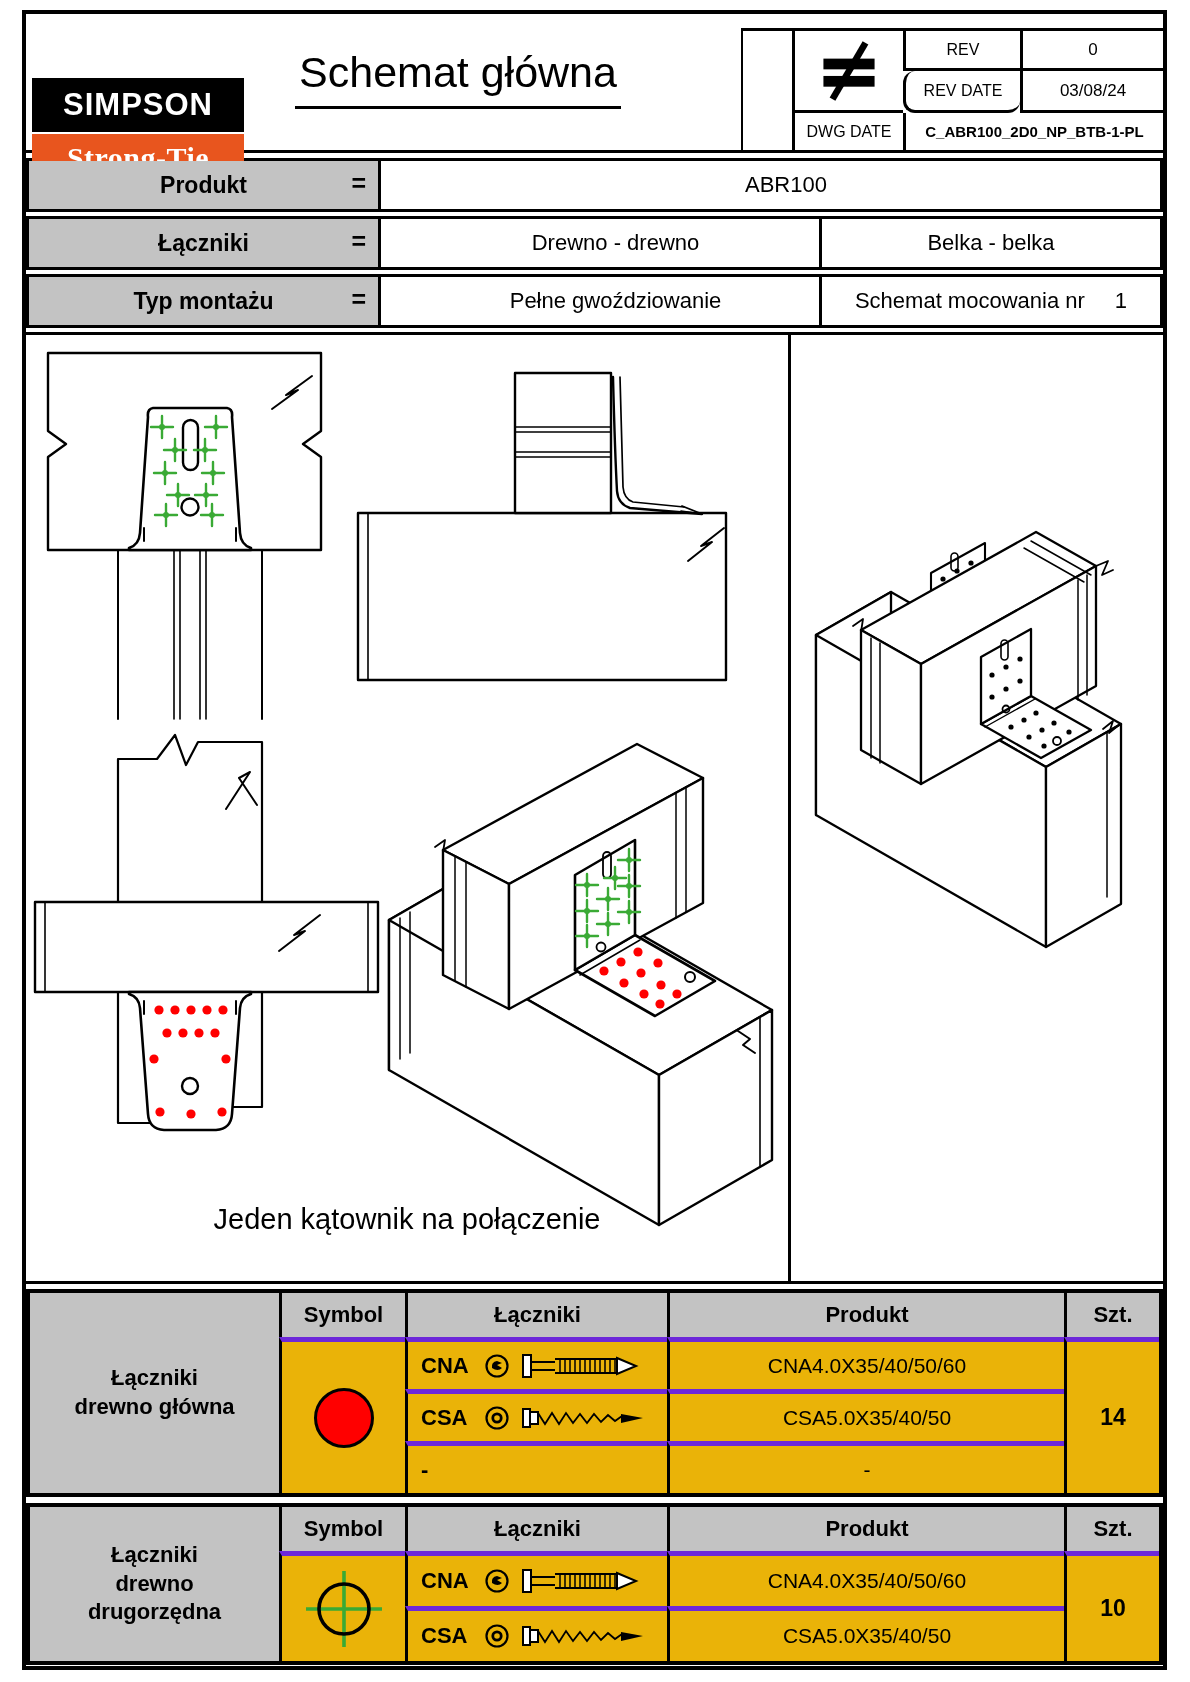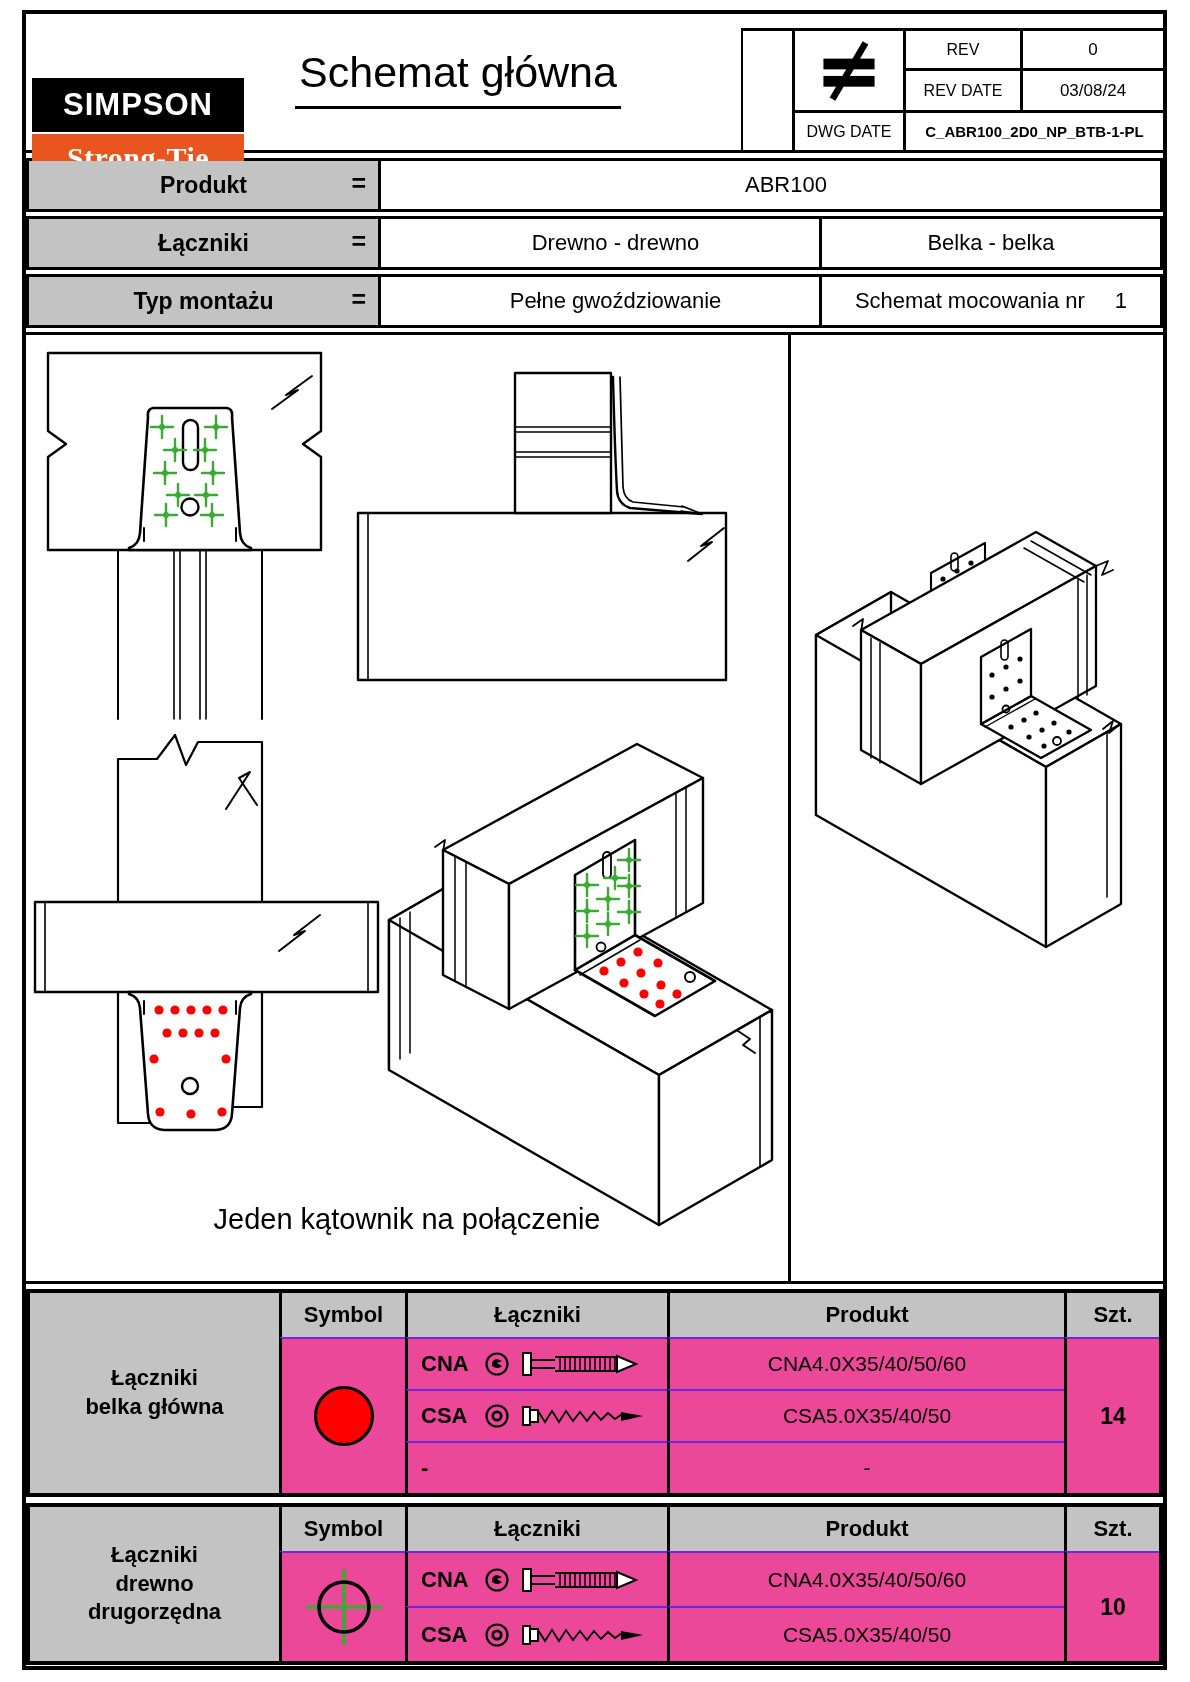--- a/index.html
+++ b/index.html
@@ -54,21 +54,21 @@
   .cap-left{position:absolute;left:0;right:0;top:868px;text-align:center;font-size:29px;}
   .cap-right{position:absolute;left:0;right:0;top:660px;text-align:center;font-size:29px;line-height:1.35;}
 
   
   .ftable{margid:0;margin-top:5px;border:4px solid #000;display:grid;
     grid-template-columns:249px 126px 262px 397px 1fr;box-sizing:border-box;}
   .ftable.t2{margin-top:6px;}
   .t1{grid-template-rows:44px 52px 52px 52px;}
   .t2{grid-template-rows:44px 55px 55px;}
   .fc{display:flex;align-items:center;justify-content:center;box-sizing:border-box;
-    border-left:3px solid #000;border-top:2px solid #6d28d9;background:#ec4899;}
+    border-left:3px solid #000;border-top:5px solid #6d28d9;background:#eab308;}
   .fc.first-col{border-left:none;}
   .fc.first-row{border-top:none;}
   .fc-gray{background:#c3c3c3;}
   .fc-head{font-weight:bold;font-size:22px;}
   .fc-group{grid-column:1;grid-row:1/-1;font-weight:bold;font-size:22px;
     text-align:center;line-height:1.3;flex-direction:column;}
   .fc-symbol{grid-column:2;grid-row:2/-1;}
   .fc-qty{grid-column:5;grid-row:2/-1;font-weight:bold;font-size:23px;}
   .fc-fast{justify-content:flex-start;padding-left:13px;gap:11px;}
   .fc-code{font-weight:bold;font-size:22px;min-width:52px;}
@@ -100,21 +100,21 @@
         <svg width="66" height="66" viewBox="0 0 80 80">
           <rect x="9" y="25" width="62" height="13" fill="#000"></rect>
           <rect x="9" y="46" width="62" height="13" fill="#000"></rect>
           <line x1="20" y1="74" x2="60" y2="6" stroke="#000" stroke-width="8"></line>
         </svg>
       </div>
 
       <div class="hc hc-bl hc-bb hc-label" style="grid-column:3;grid-row:1;">REV</div>
       <div class="hc hc-bl hc-bb hc-val" style="grid-column:4;grid-row:1;">0</div>
 
-      <div class="hc hc-bl hc-bb hc-label" style="grid-column:3;grid-row:2;">REV DATE</div>
+      <div class="hc hc-bl hc-bb hc-label" style="grid-column:3;grid-row:2;border-radius:12px;">REV DATE</div>
       <div class="hc hc-bl hc-bb hc-val" style="grid-column:4;grid-row:2;">03/08/24</div>
 
       <div class="hc hc-bl hc-label" style="grid-column:2;grid-row:3;">DWG DATE</div>
       <div class="hc hc-bl dwg-val" style="grid-column:3/5;grid-row:3;">C_ABR100_2D0_NP_BTB-1-PL</div>
     </div>
   </div>
 
   <div class="info-row">
     <div class="info-label">
       <span>Produkt</span>
@@ -353,21 +353,21 @@
             <circle cx="229" cy="346" r="2.6" fill="#000" stroke="none"></circle>
           <circle cx="215" cy="374" r="3.5" stroke-width="1.8"></circle>
         </g>
       </svg>
     </div>
   </div>
 
   <div class="ftable t1">
     <div class="fc fc-gray fc-group first-col first-row">
       <div>Łączniki</div>
-      <div>belka główna</div>
+      <div>drewno główna</div>
     </div>
     <div class="fc fc-gray fc-head first-row" style="grid-column:2;grid-row:1;">Symbol</div>
     <div class="fc fc-gray fc-head first-row" style="grid-column:3;grid-row:1;">Łączniki</div>
     <div class="fc fc-gray fc-head first-row" style="grid-column:4;grid-row:1;">Produkt</div>
     <div class="fc fc-gray fc-head first-row" style="grid-column:5;grid-row:1;">Szt.</div>
 
     <div class="fc fc-symbol">
       <div class="red-dot"></div>
     </div>
 

